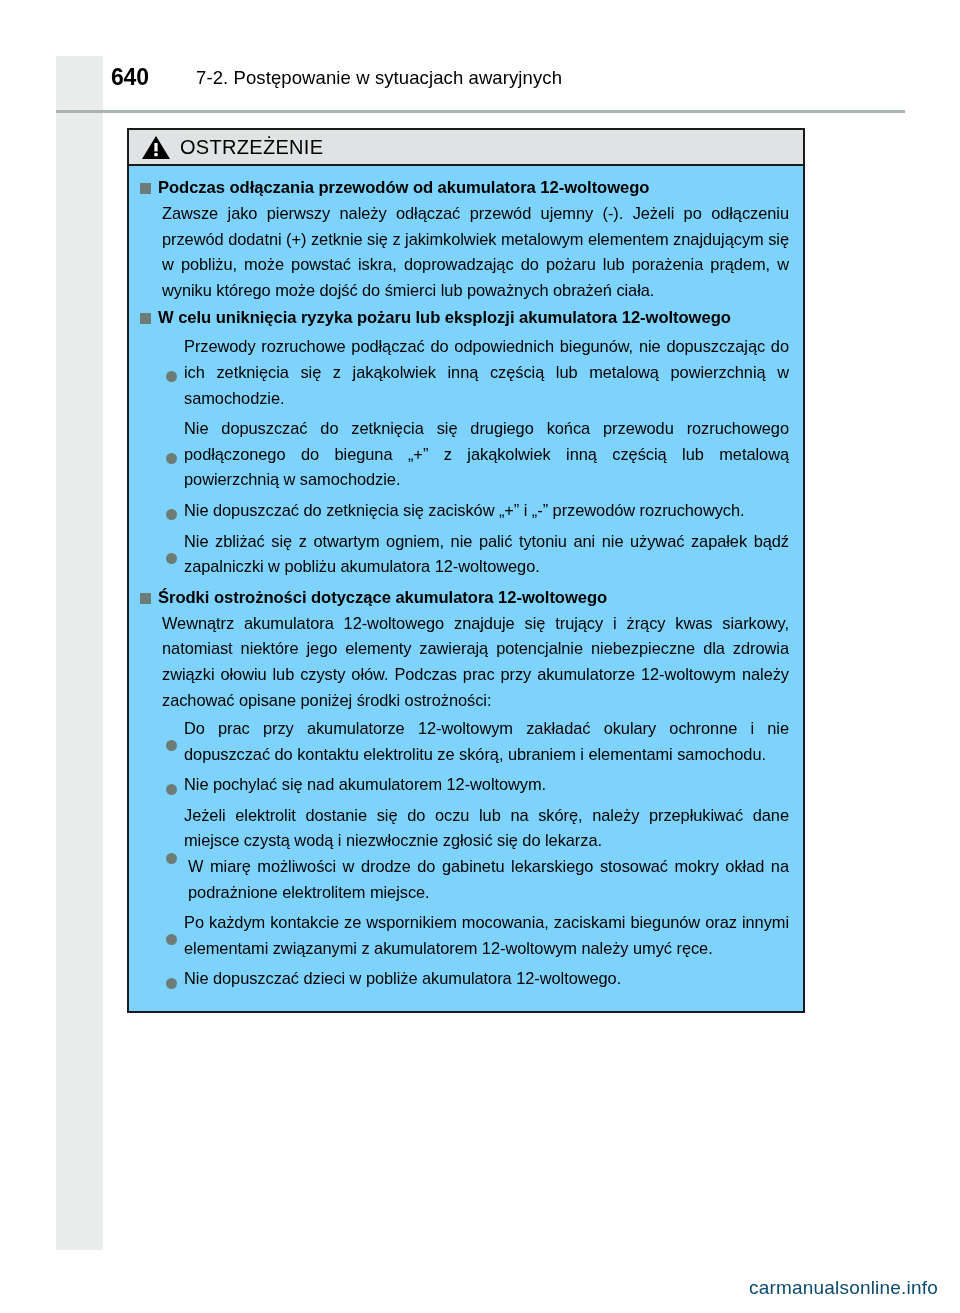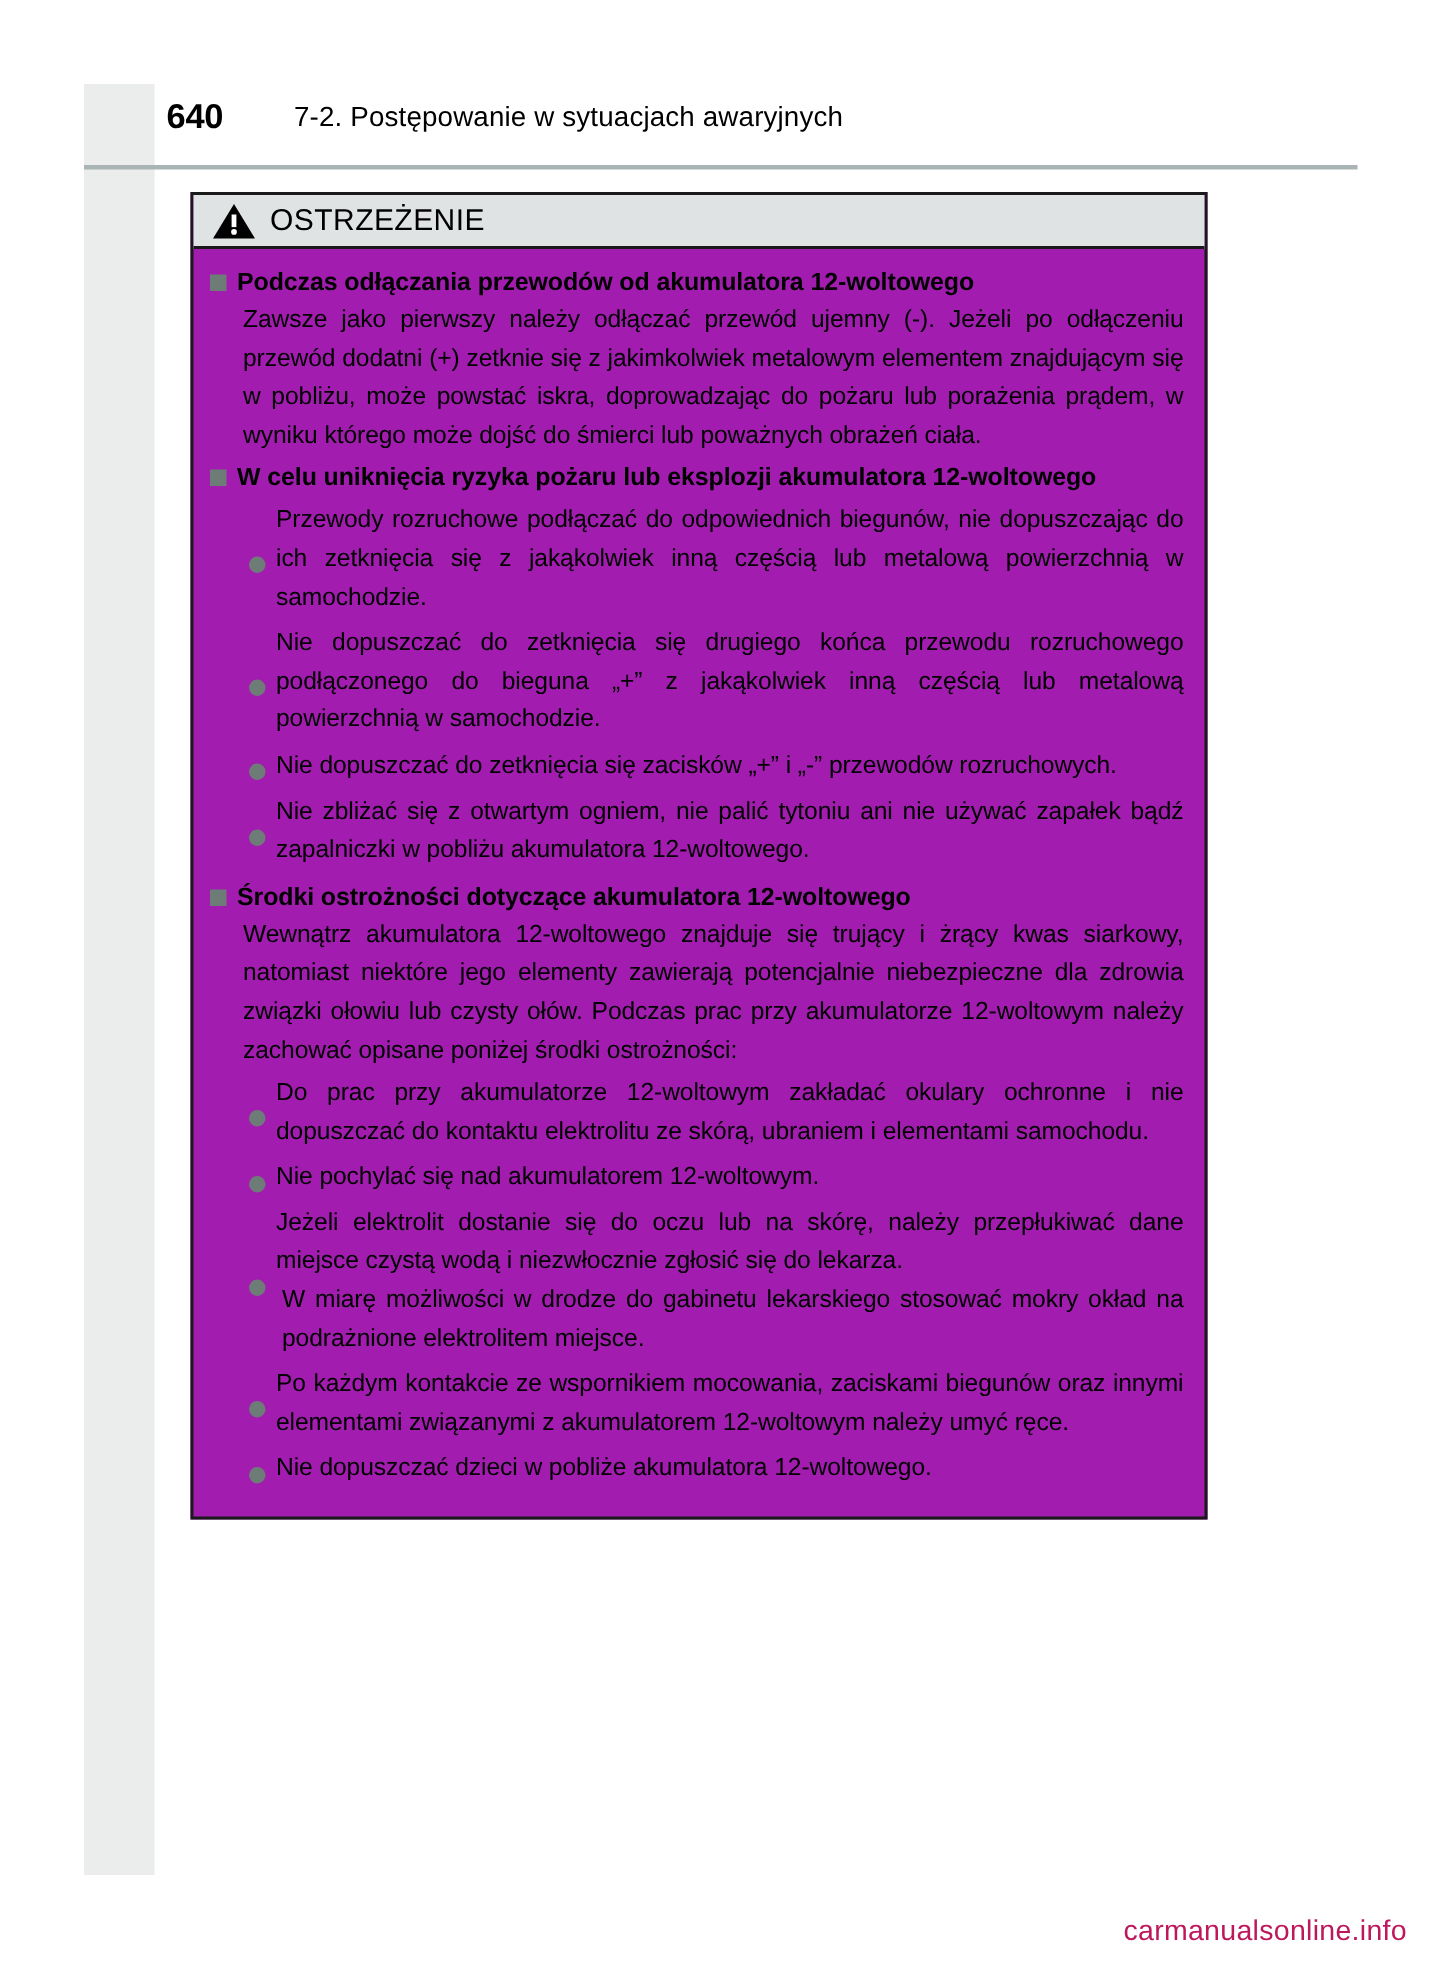--- a/index.html
+++ b/index.html
@@ -64,21 +64,21 @@
   }
 
   
   #warning-box {
     position: absolute;
     left: 127px;
     top: 128px;
     width: 678px;
     border: 2px solid #1a1a1a;
     box-sizing: border-box;
-    background: #a21caf;
+    background: #7dd3fc;
   }
   #warning-header {
     background: #dfe3e3;
     border-bottom: 2px solid #1a1a1a;
     height: 36px;
     display: flex;
     align-items: center;
     padding-left: 12px;
     box-sizing: border-box;
   }
@@ -165,21 +165,21 @@
     display: block;
     padding-left: 4px;
   }
 
   
   #watermark {
     position: absolute;
     right: 22px;
     bottom: 14px;
     font-size: 19px;
-    color: #be185d;
+    color: #0c4a6e;
     letter-spacing: 0.2px;
   }
 </style>
 </head>
 <body>
 
 <div id="side-band"></div>
 
 <div id="page-header">
   <div id="page-number">640</div>

